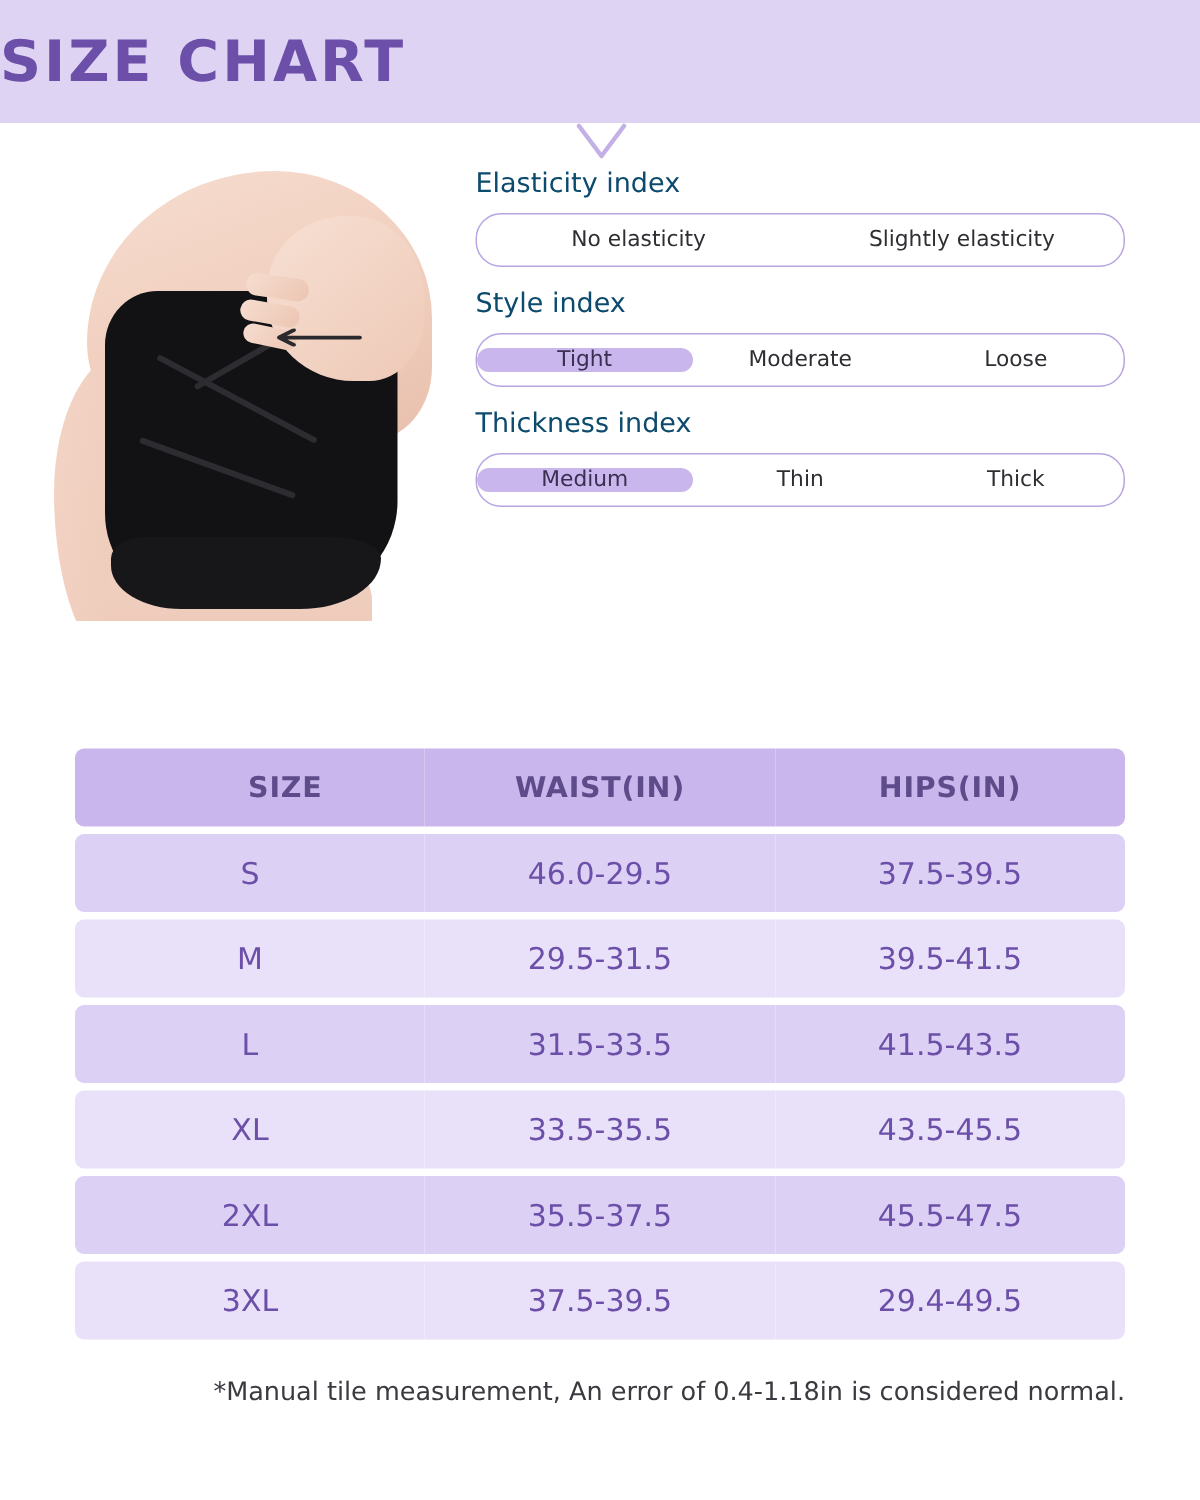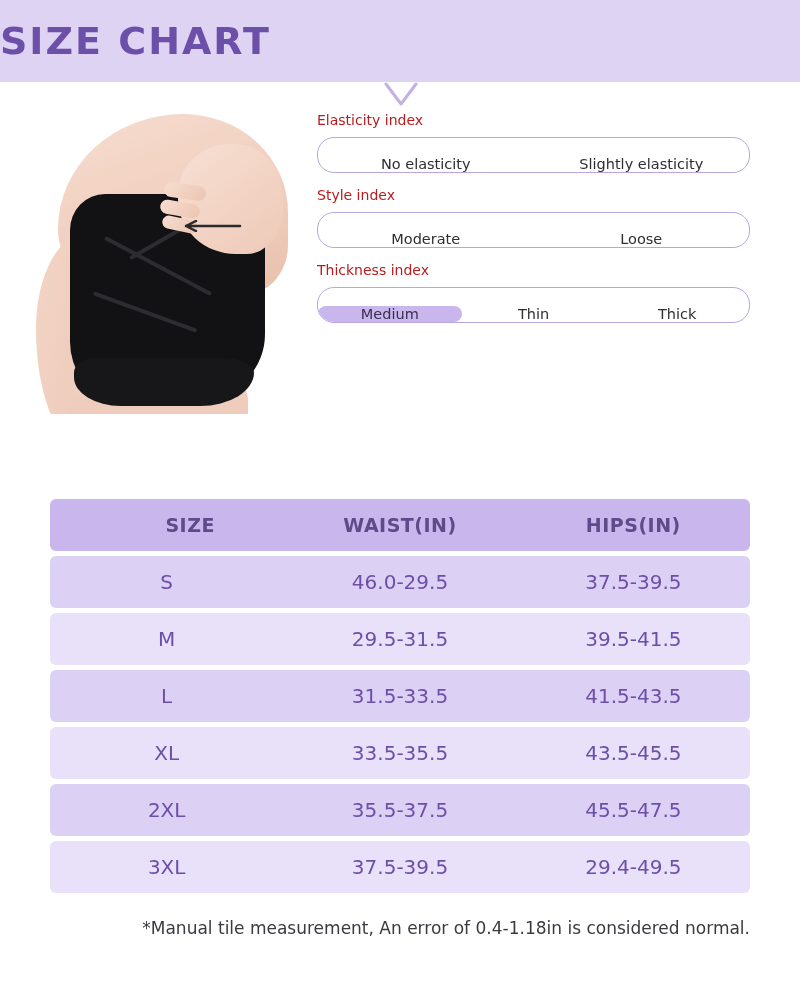--- a/index.html
+++ b/index.html
@@ -61,32 +61,32 @@
     overflow: hidden;
   }
 
   .indices {
     flex: 1;
     padding-left: 4px;
     padding-right: 50px;
   }
   .index-block { margin-bottom: 14px; }
   .index-title {
-    font-size: 14px;
-    color: #b91c1c;
+    font-size: 18px;
+    color: #0c4a6e;
     margin: 0 0 9px 0;
     font-family: "DejaVu Sans", sans-serif;
     font-weight: normal;
   }
   .pill-bar {
     height: 34px;
     border: 1.6px solid #b9a5e0;
     border-radius: 17px;
     display: flex;
-    align-items: flex-end;
+    align-items: center;
     background: #ffffff;
     overflow: hidden;
   }
   .pill-seg {
     flex: 1;
     display: flex;
     align-items: center;
     justify-content: center;
     font-size: 14.5px;
     color: #2f2f33;
@@ -261,20 +261,21 @@
       <div class="index-title">Elasticity index</div>
       <div class="pill-bar">
         <div class="pill-seg">No elasticity</div>
         <div class="pill-seg">Slightly elasticity</div>
       </div>
     </div>
 
     <div class="index-block">
       <div class="index-title">Style index</div>
       <div class="pill-bar">
+        <div class="pill-seg active">Tight</div>
         <div class="pill-seg">Moderate</div>
         <div class="pill-seg">Loose</div>
       </div>
     </div>
 
     <div class="index-block">
       <div class="index-title">Thickness index</div>
       <div class="pill-bar">
         <div class="pill-seg active">Medium</div>
         <div class="pill-seg">Thin</div>

